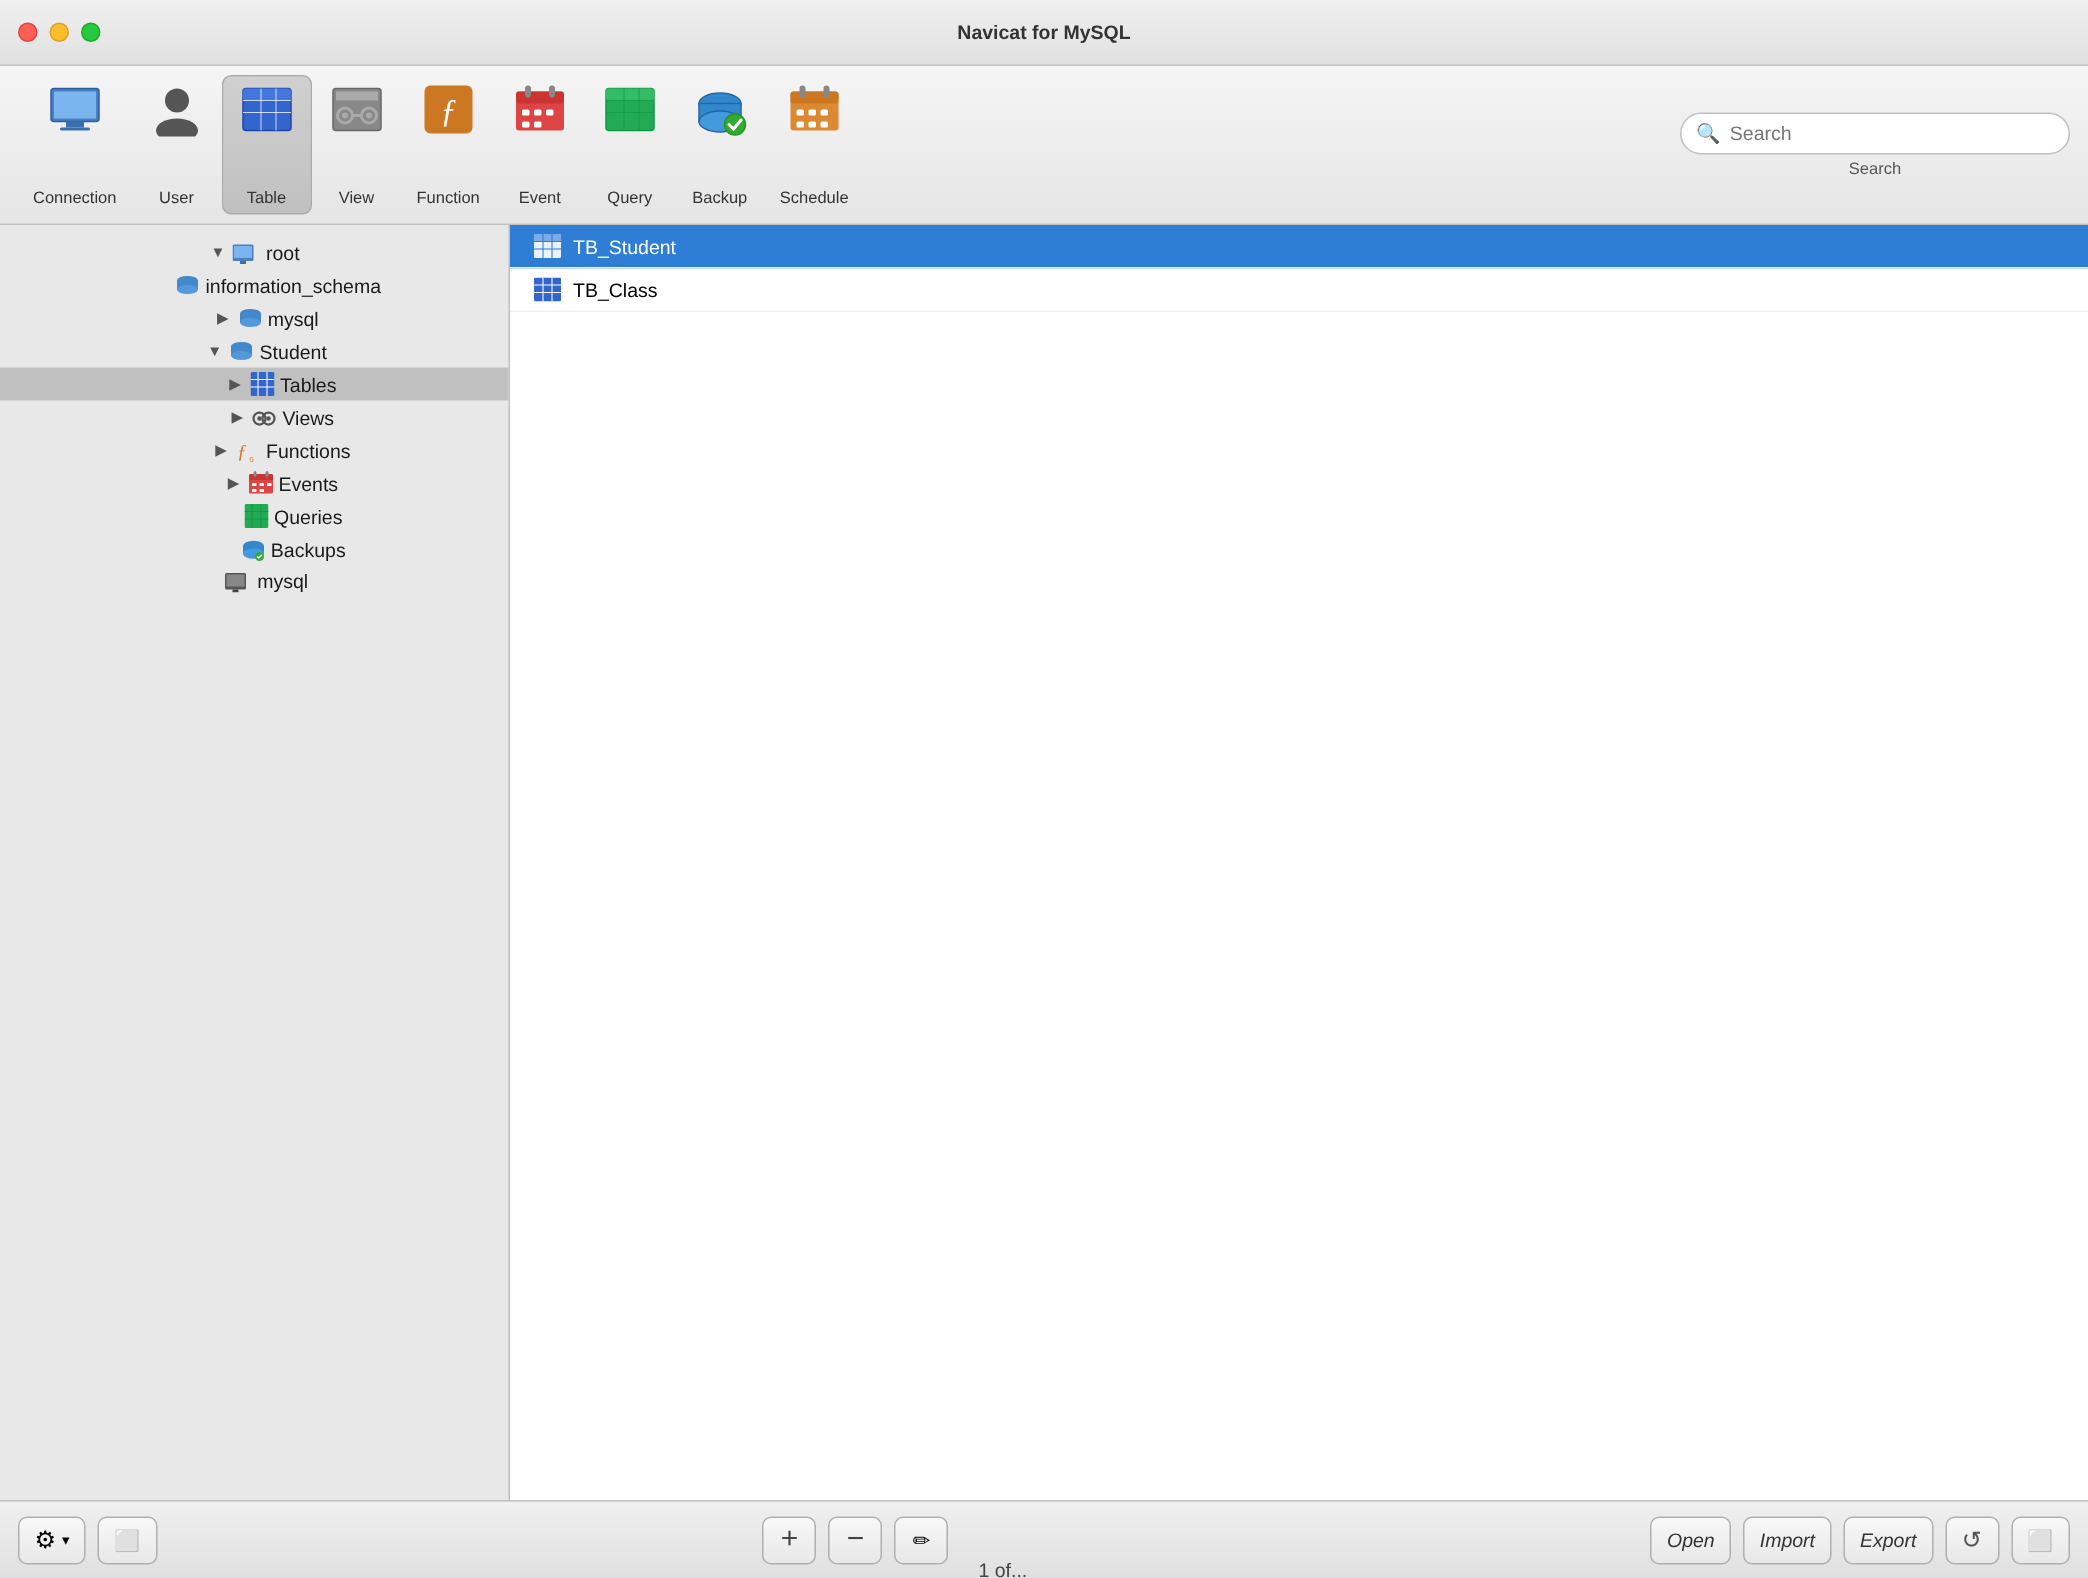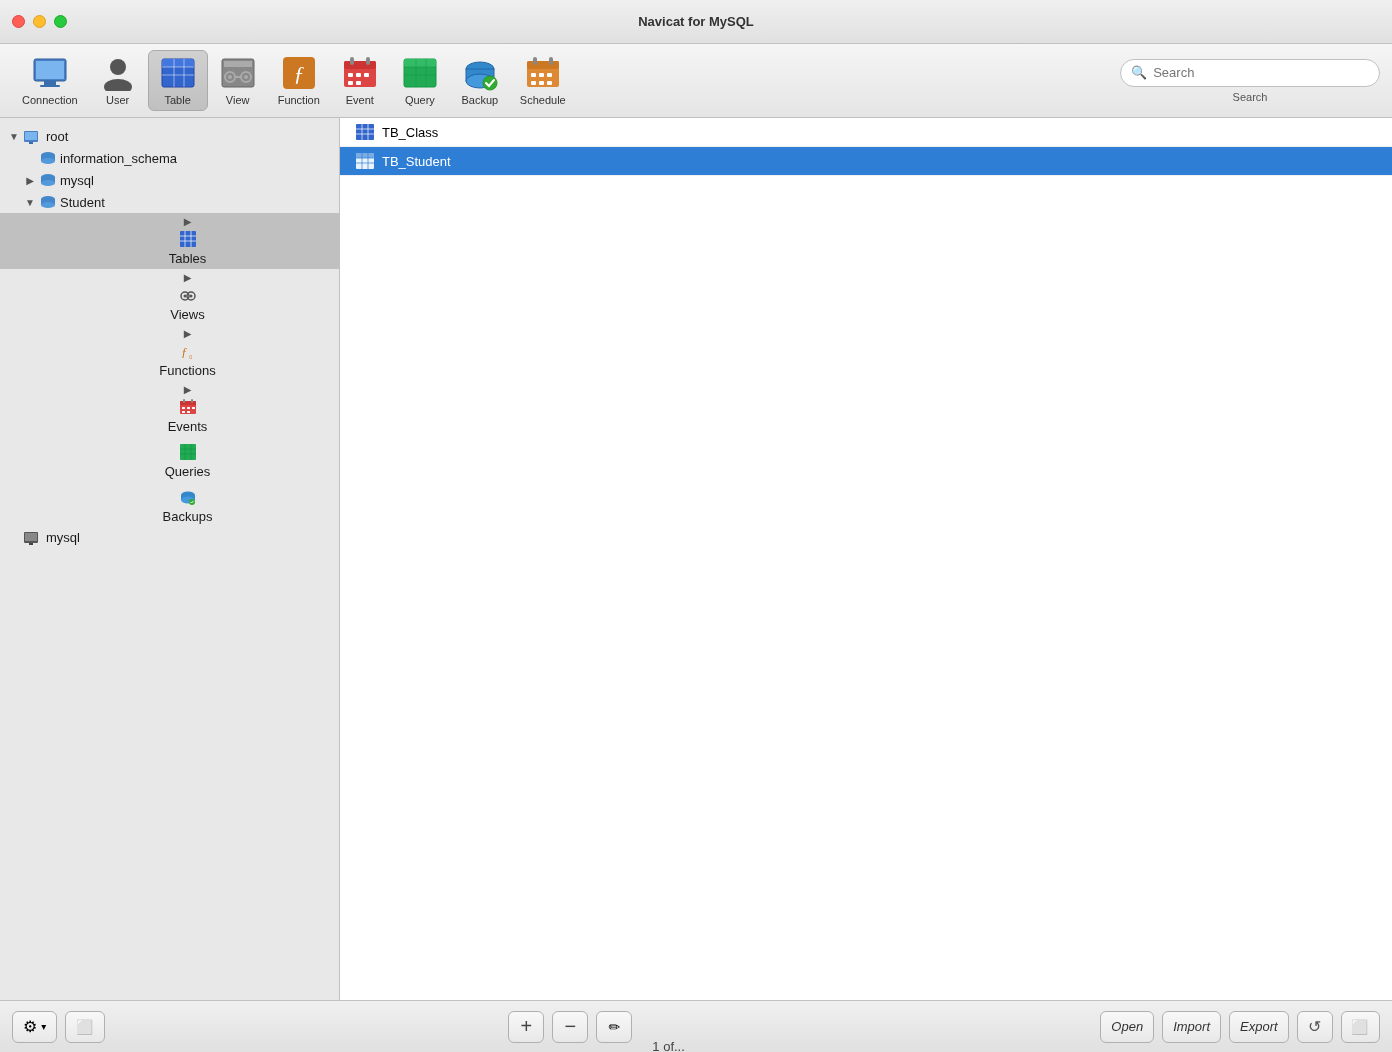--- a/index.html
+++ b/index.html
@@ -83,20 +83,21 @@
       width: 36px;
       height: 36px;
       display: flex;
       align-items: center;
       justify-content: center;
       font-size: 24px;
     }
     .toolbar-btn .label {
       font-size: 11px;
       color: #333;
+      margin-top: 32px;
     }
     .toolbar-search-area {
       margin-left: auto;
       display: flex;
       flex-direction: column;
       align-items: center;
       gap: 4px;
     }
     .search-box {
       width: 260px;
@@ -139,37 +140,38 @@
       overflow-y: auto;
       padding: 8px 0;
     }
     .tree-item {
       display: flex;
       align-items: center;
       padding: 3px 8px;
       cursor: pointer;
       user-select: none;
       gap: 4px;
+      justify-content: center;
     }
     .tree-item.selected { background: #c0c0c0; }
     .arrow {
       width: 12px;
       font-size: 10px;
       color: #555;
       text-align: center;
     }
     .arrow.down::before { content: '▼'; }
     .arrow.right::before { content: '▶'; }
     .arrow.empty { visibility: hidden; }
     .tree-label { font-size: 13px; color: #1a1a1a; }
 
     
     .indent-0 { padding-left: 8px; }
     .indent-1 { padding-left: 24px; }
-    .indent-2 { padding-left: 44px; flex-direction: column; }
+    .indent-2 { padding-left: 44px; }
 
     
     .content-area {
       flex: 1;
       background: white;
       overflow-y: auto;
     }
     .content-item {
       display: flex;
       align-items: center;
@@ -488,43 +490,43 @@
         <rect x="0" y="1" width="14" height="11" rx="1" fill="#555"></rect>
         <rect x="1" y="2" width="12" height="8" fill="#888"></rect>
         <rect x="5" y="12" width="4" height="2" fill="#444"></rect>
       </svg>
       <span class="tree-label">mysql</span>
     </div>
   </div>
 
   <div class="content-area">
 
-    <div class="content-item">
-      <svg width="18" height="16" viewBox="0 0 18 16">
-        <rect x="0" y="0" width="18" height="16" rx="1" fill="#3366cc"></rect>
-        <line x1="0" y1="5" x2="18" y2="5" stroke="white" stroke-width="0.7"></line>
-        <line x1="0" y1="10" x2="18" y2="10" stroke="white" stroke-width="0.7"></line>
-        <line x1="6" y1="0" x2="6" y2="16" stroke="white" stroke-width="0.7"></line>
-        <line x1="12" y1="0" x2="12" y2="16" stroke="white" stroke-width="0.7"></line>
-      </svg>
-      <span class="item-label">TB_Class</span>
-    </div>
-
     <div class="content-item selected">
       <svg width="18" height="16" viewBox="0 0 18 16">
         <rect x="0" y="0" width="18" height="16" rx="1" fill="white" opacity="0.9"></rect>
         <line x1="0" y1="5" x2="18" y2="5" stroke="#2e7ed6" stroke-width="0.7"></line>
         <line x1="0" y1="10" x2="18" y2="10" stroke="#2e7ed6" stroke-width="0.7"></line>
         <line x1="6" y1="0" x2="6" y2="16" stroke="#2e7ed6" stroke-width="0.7"></line>
         <line x1="12" y1="0" x2="12" y2="16" stroke="#2e7ed6" stroke-width="0.7"></line>
         <rect x="0" y="0" width="18" height="5" fill="#2e7ed6" opacity="0.6" rx="1"></rect>
       </svg>
       <span class="item-label">TB_Student</span>
     </div>
 
+    <div class="content-item">
+      <svg width="18" height="16" viewBox="0 0 18 16">
+        <rect x="0" y="0" width="18" height="16" rx="1" fill="#3366cc"></rect>
+        <line x1="0" y1="5" x2="18" y2="5" stroke="white" stroke-width="0.7"></line>
+        <line x1="0" y1="10" x2="18" y2="10" stroke="white" stroke-width="0.7"></line>
+        <line x1="6" y1="0" x2="6" y2="16" stroke="white" stroke-width="0.7"></line>
+        <line x1="12" y1="0" x2="12" y2="16" stroke="white" stroke-width="0.7"></line>
+      </svg>
+      <span class="item-label">TB_Class</span>
+    </div>
+
   </div>
 </div>
 
 <div class="bottom-bar">
 
   <div class="bottom-btn">
     <span style="font-size:16px;">⚙</span>
     <span style="font-size:10px;">▾</span>
   </div>
 

